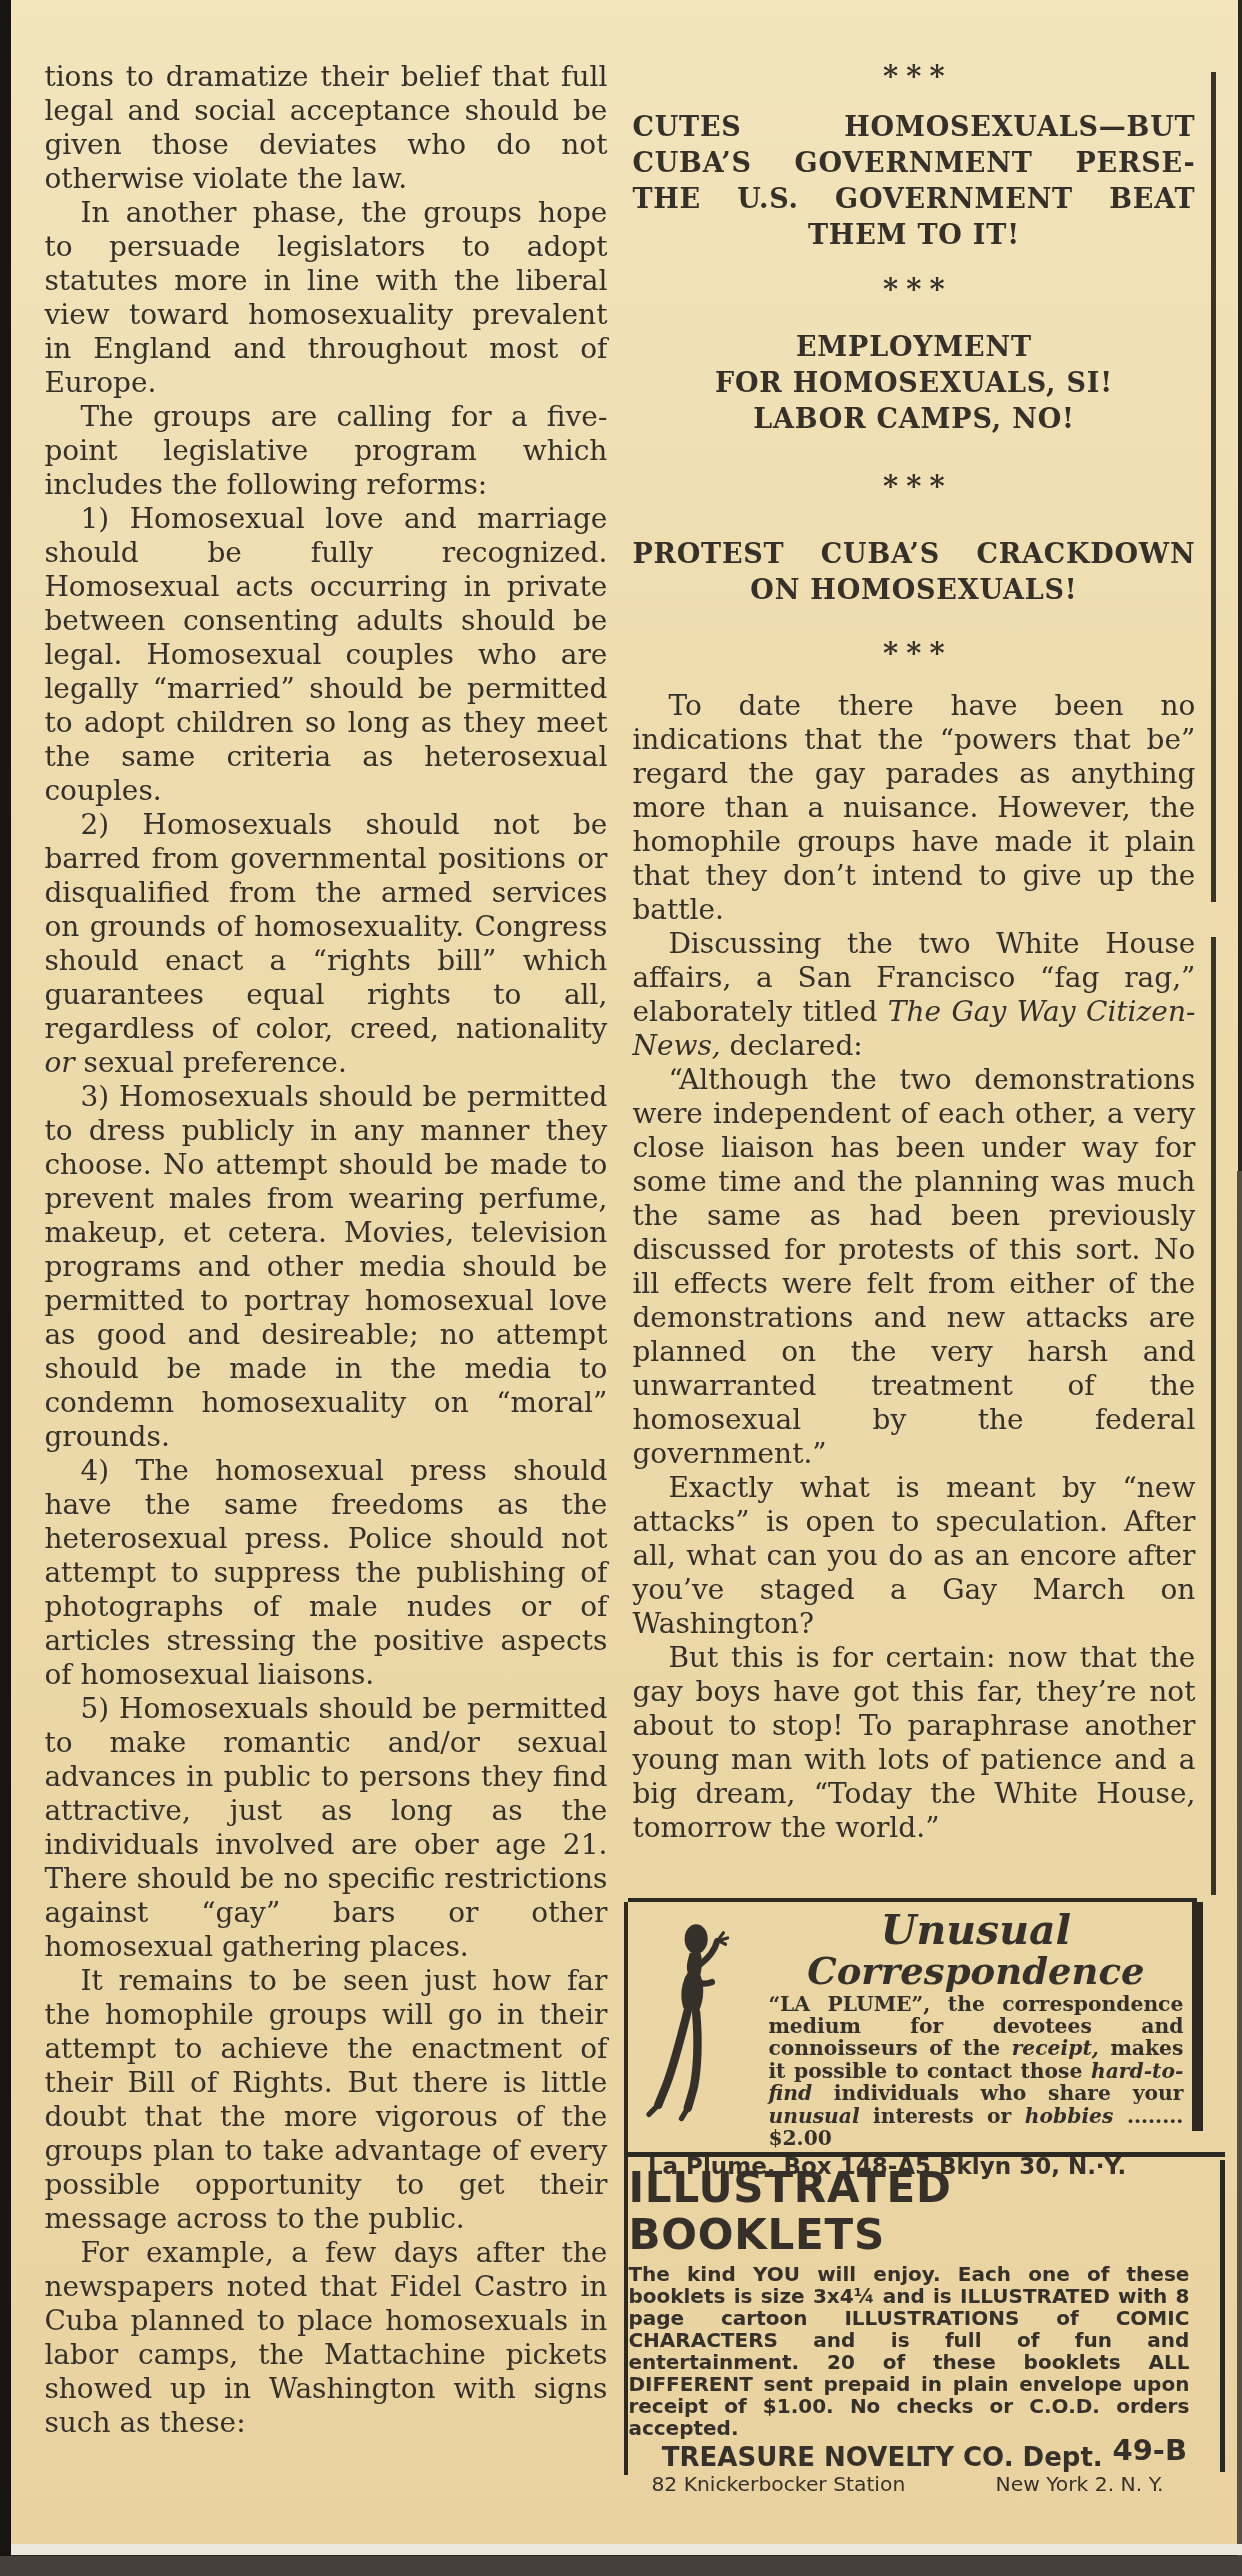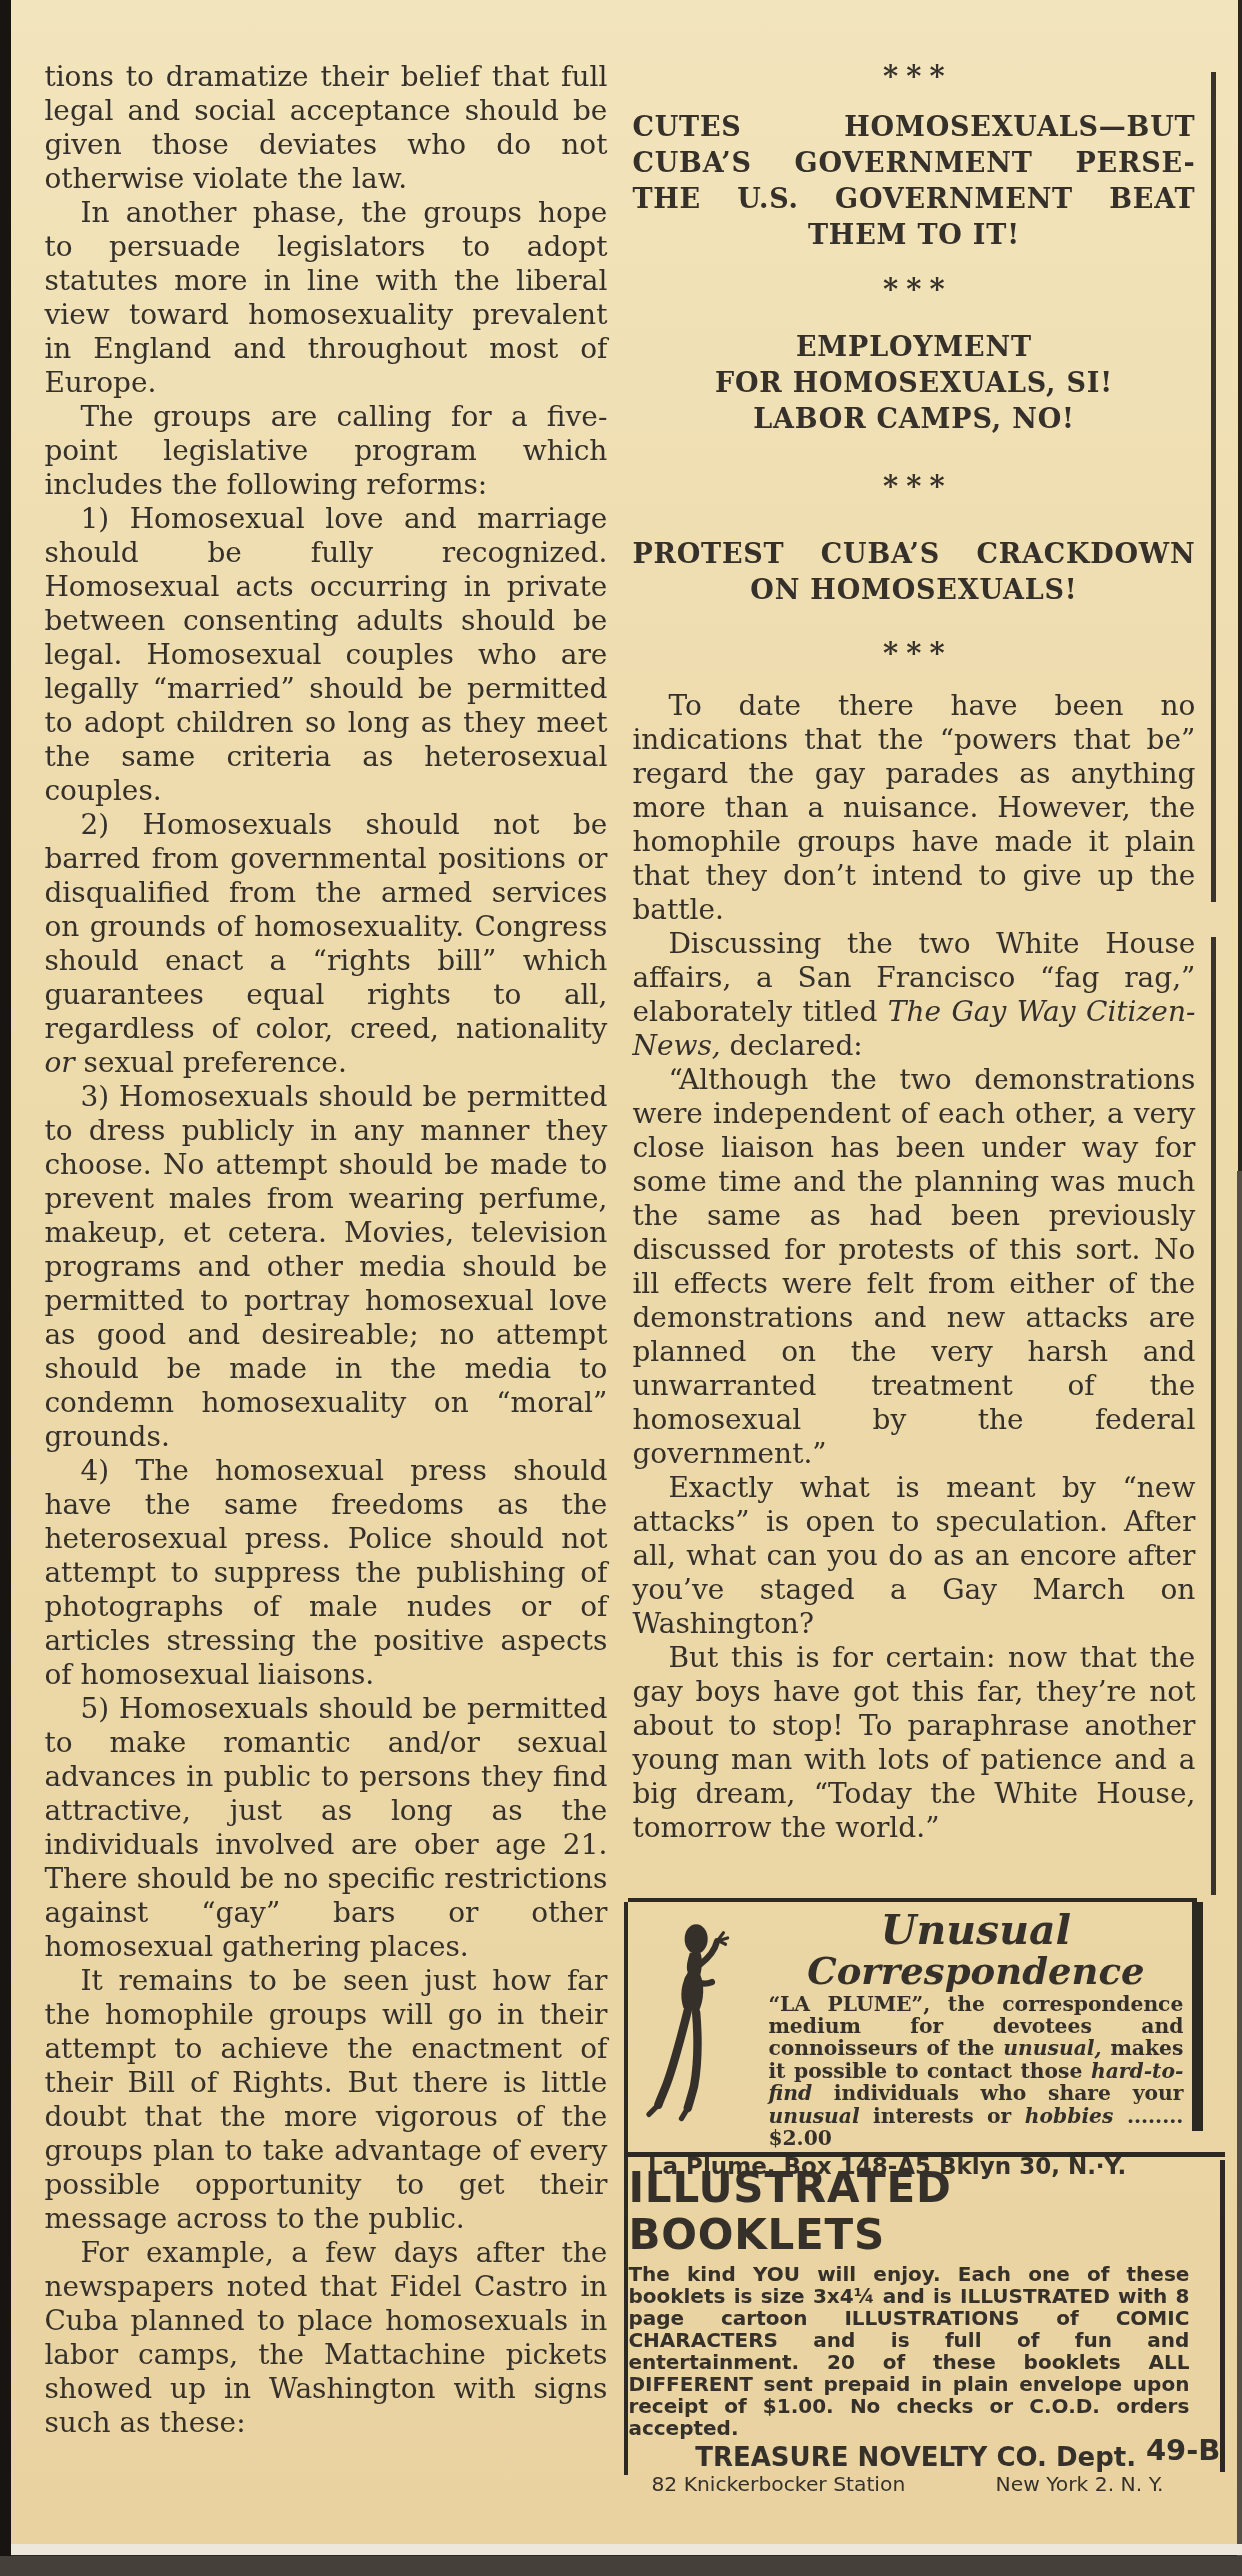--- a/index.html
+++ b/index.html
@@ -50,21 +50,21 @@
             text-align:justify;text-justify:inter-word;}
   .ad1-address{margin:3.3px 0 0 19.5px;font-family:"DejaVu Sans","Liberation Sans",sans-serif;
                font-weight:bold;font-size:23px;line-height:26px;}
 
   .ad2{position:absolute;left:617px;top:2164px;width:592px;
        font-family:"DejaVu Sans","Liberation Sans",sans-serif;}
   .ad2-heading{font-weight:bold;font-size:42px;line-height:47px;letter-spacing:0.8px;
                text-align:justify;text-align-last:justify;width:581px;}
   .ad2-body{margin:4.9px 0 0 0;width:561px;font-size:20px;line-height:22px;font-weight:bold;
             text-align:justify;text-justify:inter-word;}
-  .ad2-company{margin-top:3.3px;font-weight:bold;font-size:26px;line-height:29px;text-align:right;}
+  .ad2-company{margin-top:3.3px;font-weight:bold;font-size:26px;line-height:29px;text-align:center;}
   .ad2-company .dept{font-size:29px;position:relative;top:-6.5px;margin-left:9.8px;}
   .ad2-address{display:flex;justify-content:space-between;padding:0 57px 0 23px;
                font-weight:normal;font-size:20.3px;line-height:24.4px;}
   i{font-style:italic;}
 </style>
 </head>
 <body>
 
 <div class="scan">
   <div class="page">
@@ -141,21 +141,21 @@
           <path d="M50 58 C58 62 66 64 73 61" stroke-width="6"></path>
           <path d="M50 88 C44 112 38 136 30 158 C27 166 24 172 22 178" stroke-width="8"></path>
           <path d="M22 178 L13 187" stroke-width="5"></path>
           <path d="M58 90 C60 114 60 138 56 160 C54 168 52 174 50 181" stroke-width="8"></path>
           <path d="M50 181 L44 191" stroke-width="5"></path>
         </g>
       </svg>
       <div class="ad1-content">
         <div class="ad1-title1">Unusual</div>
         <div class="ad1-title2">Correspondence</div>
-        <p class="ad1-body"><span>“LA PLUME”, the correspondence medium for devotees and connoisseurs of the </span><i>unusual,</i><span> makes it possible to contact those </span><i>hard-to-find</i><span> individuals who share your </span><i>unusual</i><span> interests or </span><i>hobbies</i><span> ........ </span><span style="font-weight: bold;">$2.00</span></p>
+        <p class="ad1-body"><span>“LA PLUME”, the correspondence medium for devotees and connoisseurs of the </span><i>receipt,</i><span> makes it possible to contact those </span><i>hard-to-find</i><span> individuals who share your </span><i>unusual</i><span> interests or </span><i>hobbies</i><span> ........ </span><span style="font-weight: bold;">$2.00</span></p>
       </div>
       <div class="ad1-address">La Plume, Box 148-A5 Bklyn 30, N.·Y.</div>
     </div>
 
     <div class="ad2">
       <div class="ad2-heading">ILLUSTRATED BOOKLETS</div>
       <p class="ad2-body">The kind YOU will enjoy. Each one of these booklets is size 3x4¼ and is ILLUSTRATED with 8 page cartoon ILLUSTRATIONS of COMIC CHARACTERS and is full of fun and entertainment. 20 of these booklets ALL DIFFERENT sent prepaid in plain envelope upon receipt of $1.00. No checks or C.O.D. orders accepted.</p>
       <div class="ad2-company">
         <span>TREASURE NOVELTY CO. Dept.</span><span class="dept">49-B</span>
       </div>

